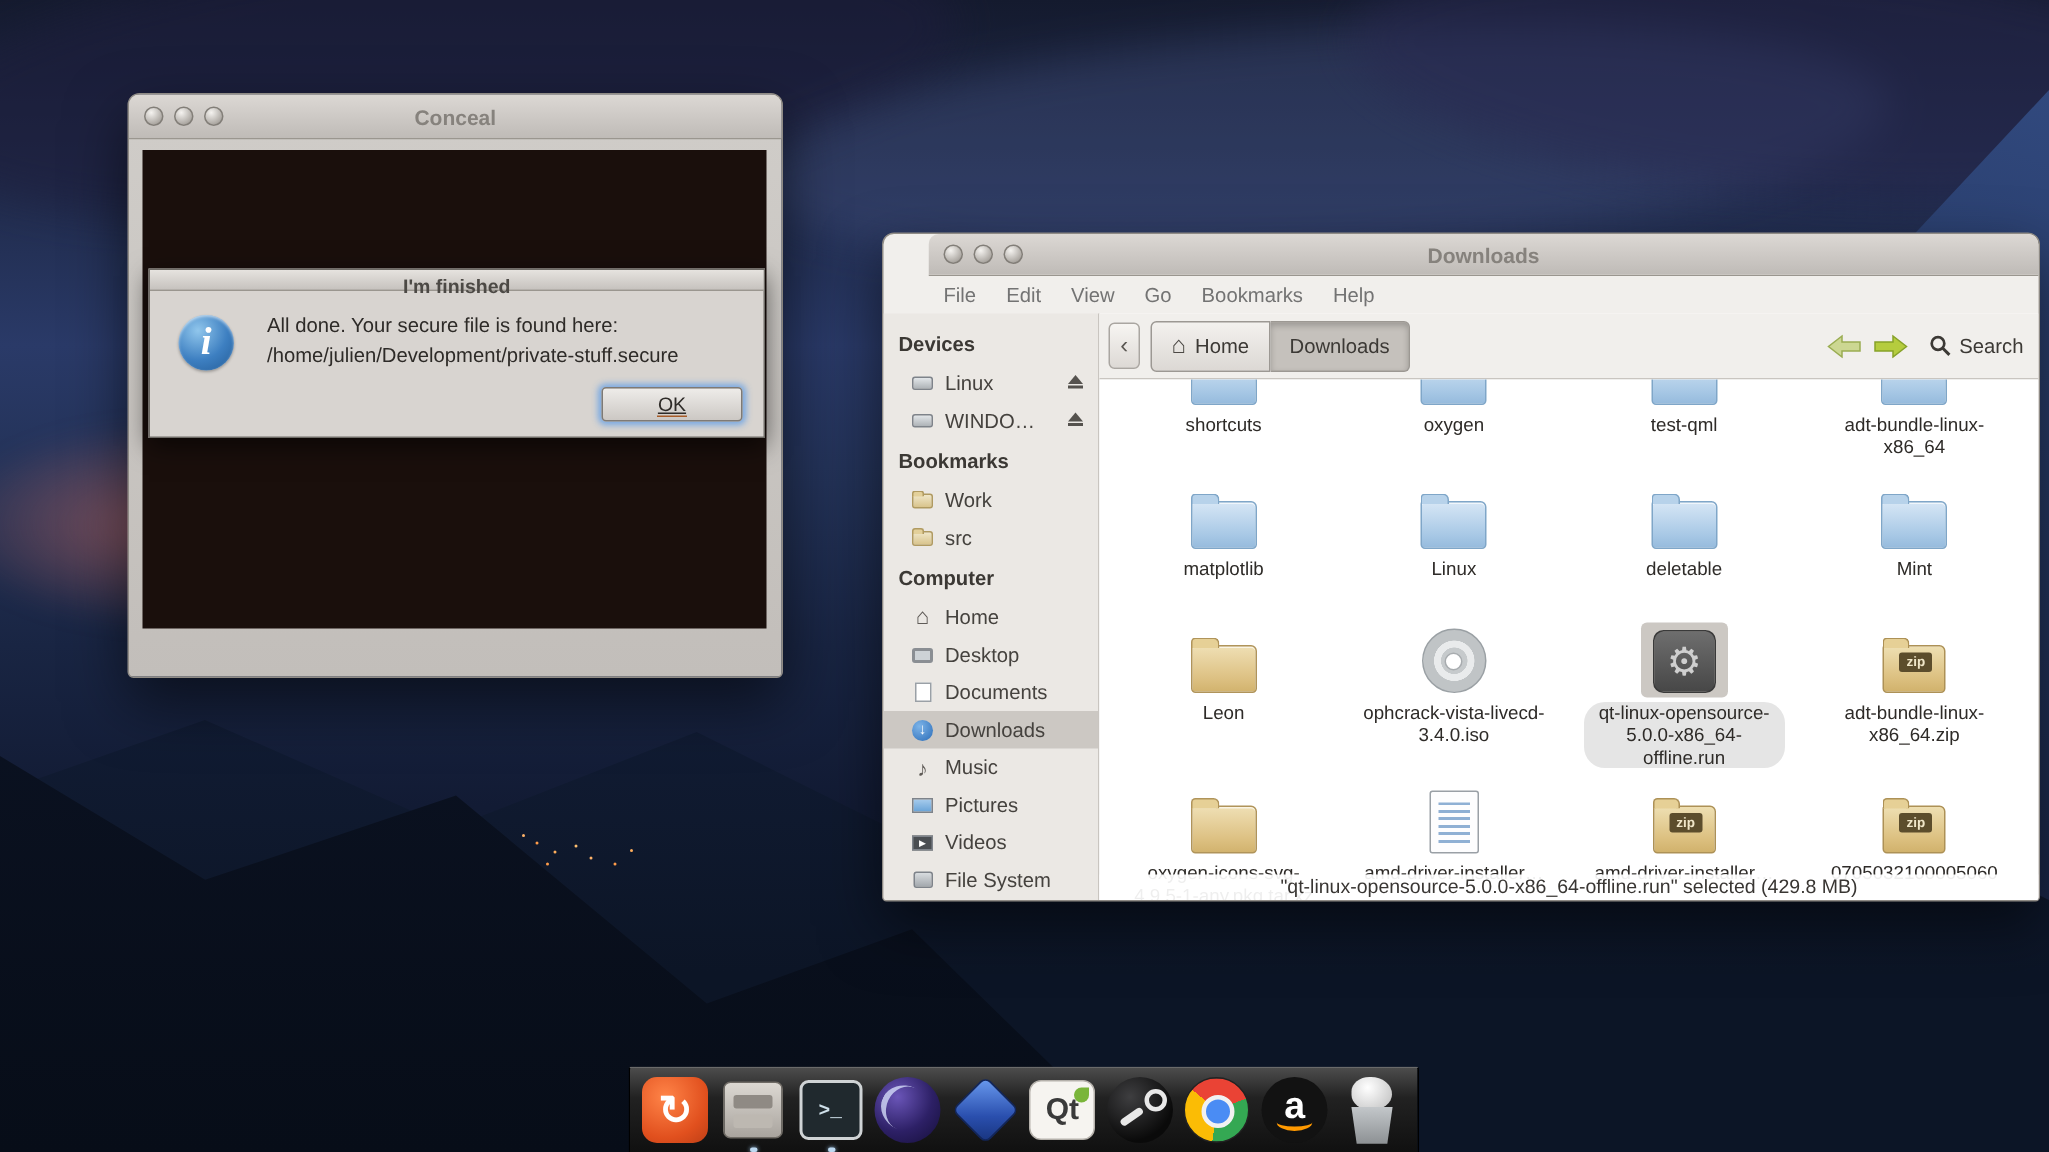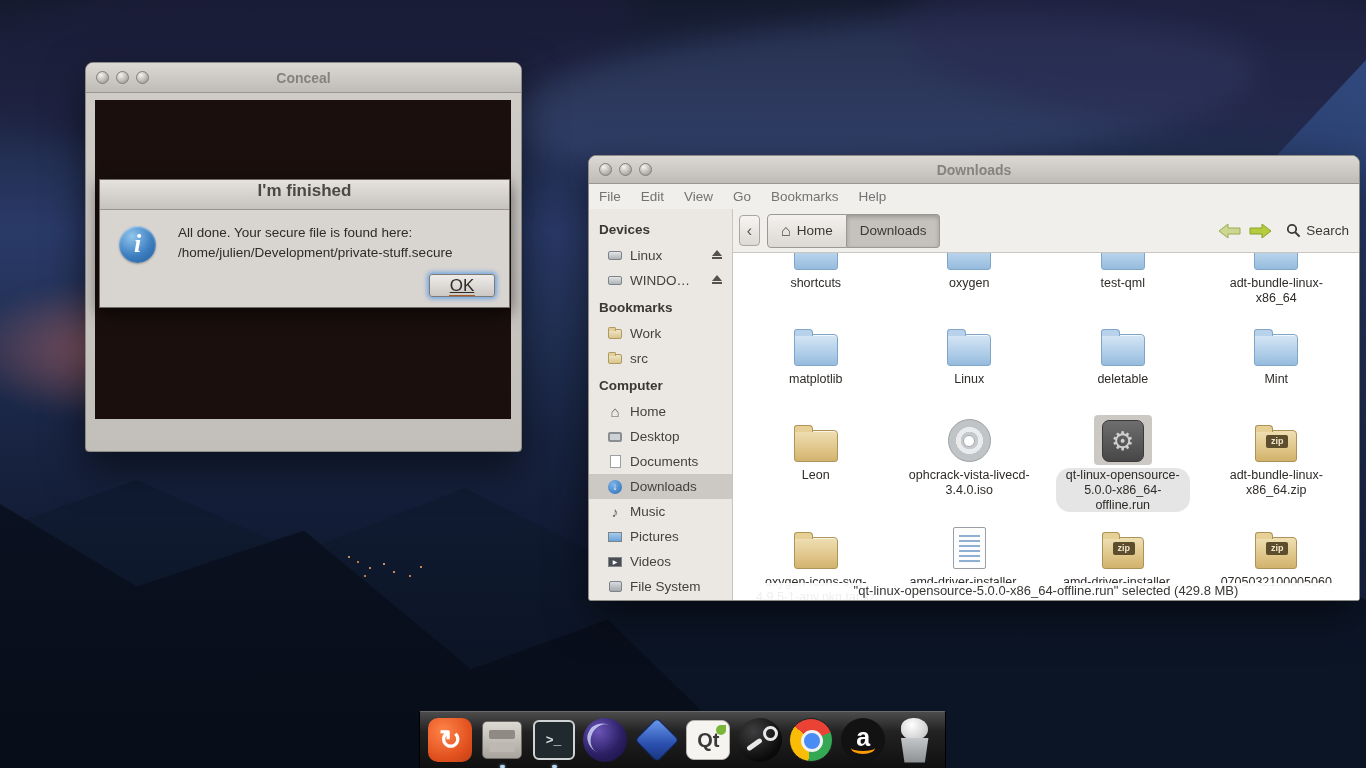--- a/index.html
+++ b/index.html
@@ -31,39 +31,39 @@
     background:radial-gradient(circle at 35% 28%,#f5f3f0,#b9b5b0 60%,#908c86); }
   .win-title { position:absolute; left:0; right:0; text-align:center; color:#868публ; color:#86827d; font-weight:bold; font-size:14px; }
 
   
   .conceal { position:absolute; left:85px; top:62px; width:437px; height:390px;
     background:linear-gradient(#d0cdc9,#c2beba); border:1px solid #8f8b85; border-radius:8px 8px 4px 4px;
     box-shadow:0 16px 40px rgba(0,0,0,.55); }
   .conceal-content { position:absolute; left:9px; right:10px; top:37px; bottom:32px; background:#1a0f0c; }
   .dialog { position:absolute; left:13px; top:116px; width:411px; background:#d8d4d0; border:1px solid #6e6b66;
     box-shadow:0 5px 16px rgba(0,0,0,.6); z-index:3; }
-  .dialog-tb { height:30px; background:linear-gradient(#e6e3df,#c6c2be); border-bottom:1px solid #9a968f;
-    text-align:center; font-weight:bold; font-size:17px; color:#4c4945; line-height:22px; }
+  .dialog-tb { height:14px; background:linear-gradient(#e6e3df,#c6c2be); border-bottom:1px solid #9a968f;
+    text-align:center; font-weight:bold; font-size:13px; color:#4c4945; line-height:22px; }
   .dialog-body { position:relative; height:97px; }
   .info-icon { position:absolute; left:19px; top:16px; width:37px; height:37px; border-radius:50%;
     background:radial-gradient(circle at 35% 28%,#90c6ec,#3d7fc1 55%,#235c97);
     box-shadow:inset 0 1px 2px rgba(255,255,255,.6), 0 1px 2px rgba(0,0,0,.3);
     color:#fff; font-family:"Liberation Serif",serif; font-style:italic; font-weight:bold; font-size:26px;
     text-align:center; line-height:36px; }
   .info-icon::before { content:"i"; }
   .dialog-text { position:absolute; left:78px; top:13px; right:10px; font-size:13.5px; color:#2e2b28; line-height:1.5; }
-  .ok-btn { position:absolute; right:14px; bottom:10px; width:66px; height:23px; cursor:default;
+  .ok-btn { position:absolute; right:14px; bottom:10px; width:94px; height:23px; cursor:default;
     background:linear-gradient(#eeece9,#ccc8c4); border:1px solid #7e7a75; border-radius:3px;
-    font-family:"Liberation Sans",sans-serif; font-size:17px; color:#2e2b28;
+    font-family:"Liberation Sans",sans-serif; font-size:13px; color:#2e2b28;
     box-shadow:0 0 4px 2px rgba(100,160,230,.85);text-decoration:underline; }
   .ok-btn span { border-bottom:1px solid #a85c28; padding:0 1px; }
 
   
   .fm { position:absolute; left:588px; top:155px; width:772px; height:446px; background:#f1efec;
-    border:1px solid #8f8b85; border-radius:8px 8px 3px 3px; box-shadow:0 16px 40px rgba(0,0,0,.55); overflow:hidden; }
+    border:1px solid #8f8b85; border-radius:8px 8px 3px 3px; box-shadow:0 16px 40px rgba(0,0,0,.55); overflow:hidden;padding-left:30px; }
   .fm .titlebar { height:28px; }
   .menubar { height:25px; display:flex; align-items:center; padding-left:8px; gap:16px;
     font-size:13.5px; color:#737373; background:#f1efec; }
   .menubar .mi { padding:2px 2px; }
   .fm-body { position:absolute; top:53px; bottom:0; left:0; right:0; display:flex; }
 
   .sidebar { width:144px; background:#ebe8e4; border-right:1px solid #c9c5c0; padding-top:6px;
     font-size:13.5px; color:#45423e; overflow:hidden; flex:0 0 144px; }
   .sb-header { font-weight:bold; color:#3b3834; padding:7px 0 6px 10px; }
   .sb-item { display:flex; align-items:center; gap:7px; padding:4px 6px 4px 18px; position:relative; height:25px; }

